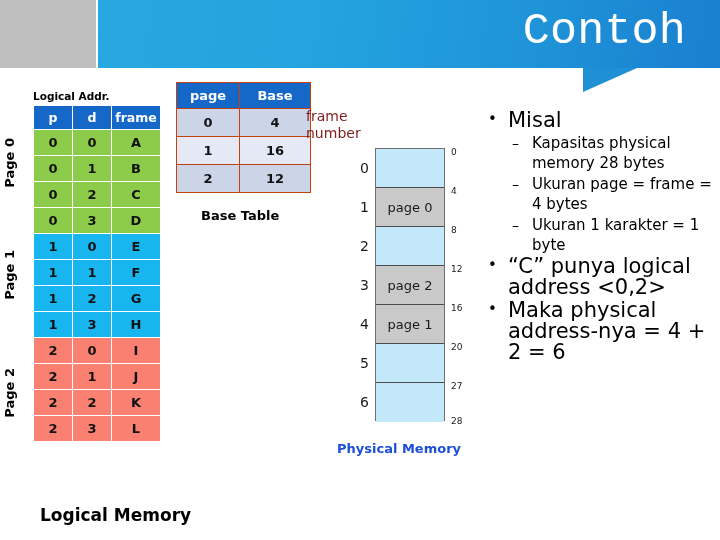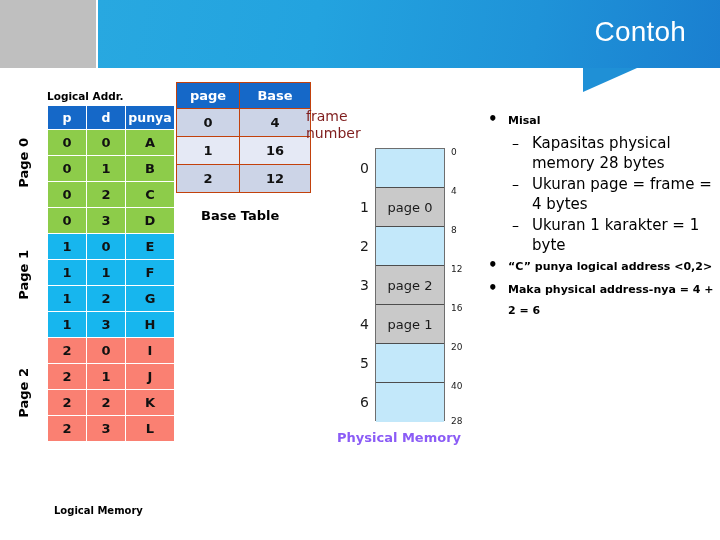--- a/index.html
+++ b/index.html
@@ -19,28 +19,28 @@
     position:absolute;left:98px;top:0;width:622px;height:68px;
     background:linear-gradient(100deg,#28a8e0 0%,#23a3df 35%,#1f93d8 70%,#1a7fd0 100%);
   }
   #banner-tail{
     position:absolute;left:583px;top:68px;width:0;height:0;
     border-left:54px solid #1f90d6;
     border-bottom:24px solid transparent;
   }
   #banner-title{
     position:absolute;right:34px;top:12px;
-    color:#ffffff;font-size:28px;font-weight:400;
+    color:#ffffff;font-size:45px;font-weight:400;
     letter-spacing:.2px;line-height:40px;
-    font-family:Liberation Sans, sans-serif;
+    font-family:Liberation Mono, monospace;
     white-space:nowrap;
   }
 
   
-  #logical-block{position:absolute;left:14px;top:90px;width:175px;height:430px;padding-left:22px;}
+  #logical-block{position:absolute;left:0;top:90px;width:175px;height:430px;padding-left:22px;}
   #logical-addr-label{
     position:absolute;left:33px;top:0px;
     font-size:10.5px;font-weight:bold;color:#000;
     font-family:"DejaVu Sans", sans-serif;white-space:nowrap;
   }
   #logical-table{
     position:absolute;left:33px;top:15px;
     border-collapse:separate;border-spacing:1px;
   }
   #logical-table td,#logical-table th{
@@ -57,21 +57,21 @@
     position:absolute;left:2px;
     writing-mode:vertical-rl;transform:rotate(180deg);
     font-size:13px;font-weight:bold;color:#000;
     font-family:"DejaVu Sans", sans-serif;white-space:nowrap;
   }
   #side-p0{top:48px;}
   #side-p1{top:160px;}
   #side-p2{top:278px;}
   #logical-mem-caption{
     position:absolute;left:40px;top:415px;
-    font-size:10px;font-weight:bold;color:#000;
+    font-size:17px;font-weight:bold;color:#000;
     font-family:"DejaVu Sans", sans-serif;white-space:nowrap;
   }
 
   
   #pagetable-block{position:absolute;left:176px;top:82px;}
   #page-table{border-collapse:separate;border-spacing:1px;background:#c2410c;}
   #page-table th{
     background:#1568c8;color:#fff;font-size:13px;font-weight:bold;
     height:25px;padding:0 2px;text-align:center;
     font-family:"DejaVu Sans", sans-serif;
@@ -115,33 +115,33 @@
     position:absolute;left:55px;width:14px;text-align:right;
     font-size:14px;color:#1a1a1a;
     font-family:"DejaVu Sans", sans-serif;
   }
   .addr-tick{
     position:absolute;left:151px;
     font-size:9px;color:#1a1a1a;
     font-family:"DejaVu Sans", sans-serif;
   }
   #phys-mem-caption{
-    position:absolute;left:37px;top:322px;
-    font-size:13px;font-weight:bold;color:#8b5cf6;
+    position:absolute;left:37px;top:333px;
+    font-size:13px;font-weight:bold;color:#1d4ed8;
     font-family:"DejaVu Sans", sans-serif;white-space:nowrap;
   }
 
   
   #bullets{
     position:absolute;left:482px;top:110px;width:238px;
     font-family:"DejaVu Sans", sans-serif;color:#000;
   }
   .bullet-l1{
     position:relative;padding-left:26px;margin-bottom:2px;
-    font-size:11px;line-height:21px;font-weight:bold;
+    font-size:21px;line-height:21px;
   }
   .bullet-l1:before{
     content:"\2022";position:absolute;left:6px;top:-1px;font-size:15px;
   }
   .bullet-l2{
     position:relative;padding-left:50px;margin-bottom:1px;
     font-size:15px;line-height:20px;
   }
   .bullet-l2:before{
     content:"\2013";position:absolute;left:30px;top:0;font-size:14px;
@@ -161,21 +161,21 @@
 
   <div class="side-label" id="side-p0">Page 0</div>
   <div class="side-label" id="side-p1">Page 1</div>
   <div class="side-label" id="side-p2">Page 2</div>
 
   <table id="logical-table">
     <thead>
       <tr>
         <th>p</th>
         <th>d</th>
-        <th class="wide">punya</th>
+        <th class="wide">frame</th>
       </tr>
     </thead>
     <tbody>
       <tr class="p0">
         <td>0</td>
         <td>0</td>
         <td class="wide">A</td>
       </tr>
       <tr class="p0">
         <td>0</td>
@@ -285,21 +285,21 @@
     <div class="frame-cell frame-free"></div>
     <div class="frame-cell frame-free"></div>
   </div>
 
   <div class="addr-tick" style="top:39px">0</div>
   <div class="addr-tick" style="top:78px">4</div>
   <div class="addr-tick" style="top:117px">8</div>
   <div class="addr-tick" style="top:156px">12</div>
   <div class="addr-tick" style="top:195px">16</div>
   <div class="addr-tick" style="top:234px">20</div>
-  <div class="addr-tick" style="top:273px">40</div>
+  <div class="addr-tick" style="top:273px">27</div>
   <div class="addr-tick" style="top:308px">28</div>
 
   <div id="phys-mem-caption">Physical Memory</div>
 </div>
 
 <div id="bullets">
   <div class="bullet-l1">Misal</div>
   <div class="bullet-l2">Kapasitas physical memory 28 bytes</div>
   <div class="bullet-l2">Ukuran page = frame = 4 bytes</div>
   <div class="bullet-l2">Ukuran 1 karakter = 1 byte</div>

